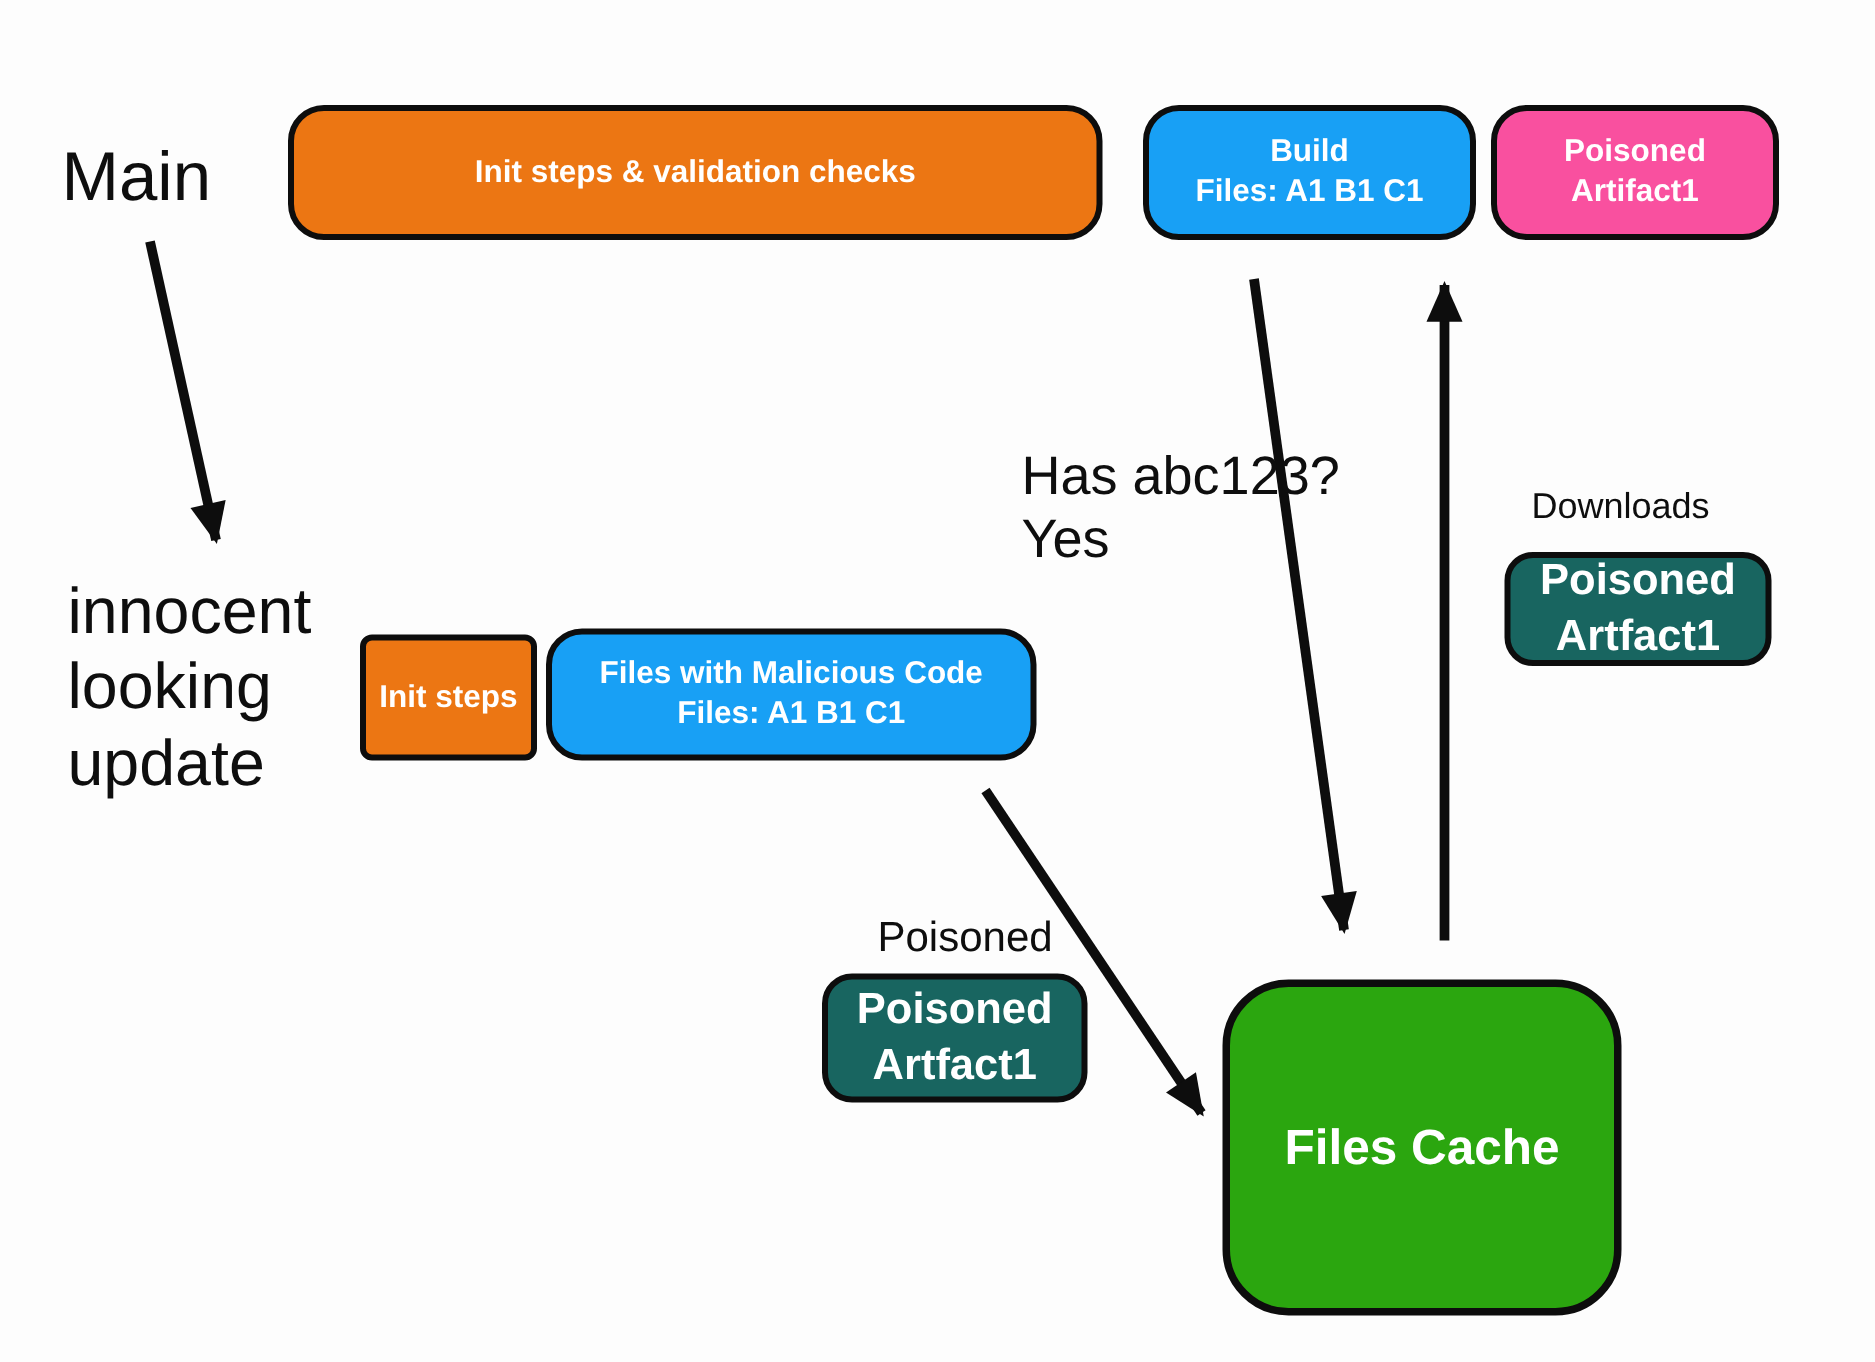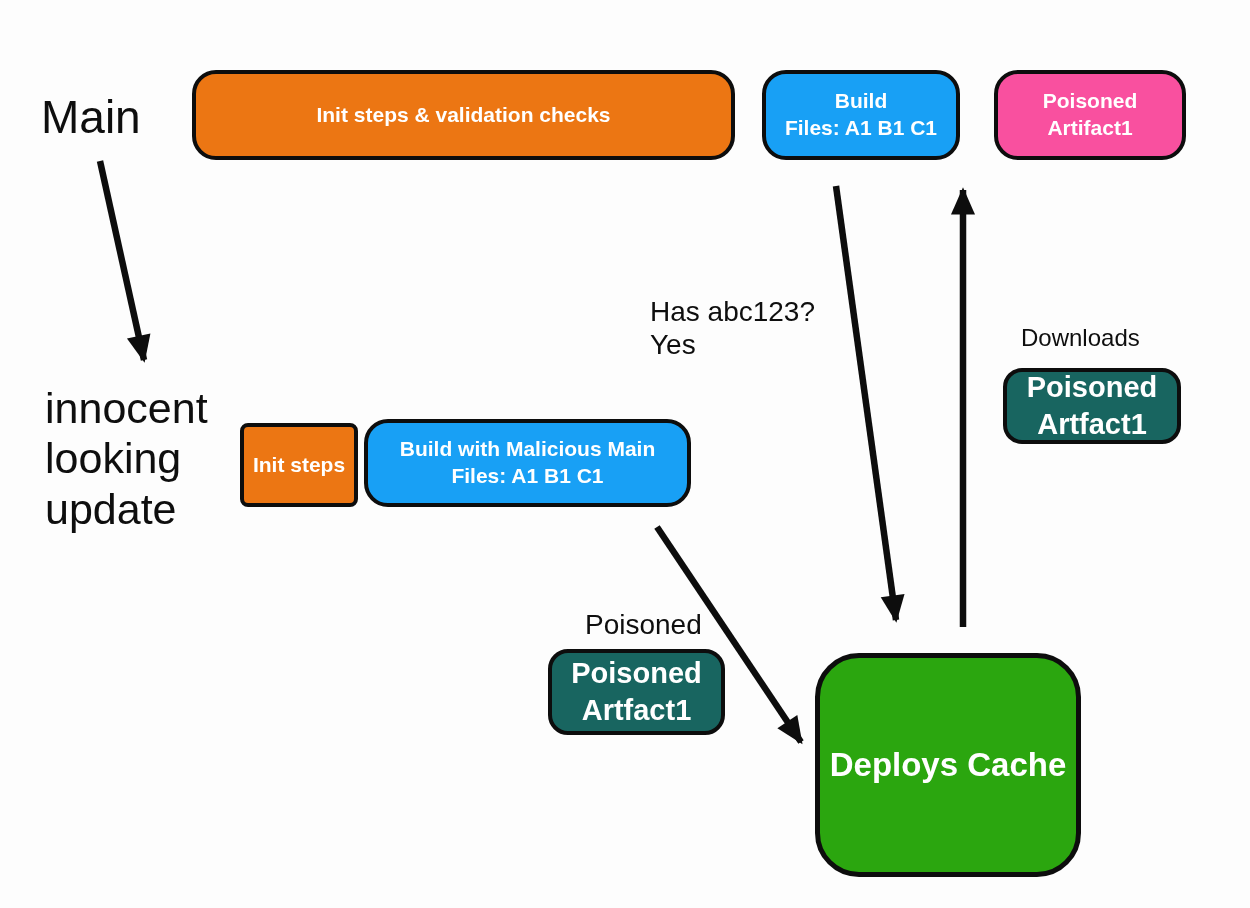--- a/index.html
+++ b/index.html
@@ -54,59 +54,59 @@
   </svg>
 
   <div class="free-label" style="left:28px;top:90px;font-size:46px;margin-left:13px;">Main</div>
 
   <div class="free-label" style="left:45px;top:383px;font-size:43px;line-height:1.17;">
     <div>innocent</div>
     <div>looking</div>
     <div>update</div>
   </div>
 
-  <div class="free-label" style="left:650px;top:296px;font-size:28px;line-height:1.17;">
+  <div class="free-label" style="left:681px;top:296px;font-size:36px;line-height:1.17;">
     <div>Has abc123?</div>
     <div>Yes</div>
   </div>
 
   <div class="free-label" style="left:1021px;top:324px;font-size:24px;">Downloads</div>
 
   <div class="free-label" style="left:585px;top:609px;font-size:28px;">Poisoned</div>
 
   <div class="node fs21" style="left: 192px; top: 70px; width: 543px; height: 90px; background: rgb(236, 118, 19);">
     <span class="ln">Init steps &amp; validation checks</span>
   </div>
 
-  <div class="node fs21" style="left: 762px; top: 70px; width: 198px; height: 90px; background: rgb(24, 160, 245);">
+  <div class="node fs21" style="left: 762px; top: 70px; width: 222px; height: 90px; background: rgb(24, 160, 245);">
     <span class="ln">Build</span>
     <span class="ln">Files: A1 B1 C1</span>
   </div>
 
   <div class="node fs21" style="left: 994px; top: 70px; width: 192px; height: 90px; background: rgb(249, 80, 159);">
     <span class="ln">Poisoned</span>
     <span class="ln">Artifact1</span>
   </div>
 
   <div class="node fs21" style="left: 240px; top: 423px; width: 118px; height: 84px; border-radius: 8px; background: rgb(236, 118, 19);">
     <span class="ln">Init steps</span>
   </div>
 
   <div class="node fs21" style="left: 364px; top: 419px; width: 327px; height: 88px; background: rgb(24, 160, 245);">
-    <span class="ln">Build with Malicious Main</span>
+    <span class="ln">Files with Malicious Code</span>
     <span class="ln">Files: A1 B1 C1</span>
   </div>
 
   <div class="node fs23" style="left: 1003px; top: 368px; width: 178px; height: 76px; border-radius: 19px; background: rgb(24, 101, 96);">
     <span class="ln">Poisoned</span>
     <span class="ln">Artfact1</span>
   </div>
 
   <div class="node fs23" style="left: 548px; top: 649px; width: 177px; height: 86px; border-radius: 20px; background: rgb(24, 101, 96);">
     <span class="ln">Poisoned</span>
     <span class="ln">Artfact1</span>
   </div>
 
   <div class="node fs33" style="left: 815px; top: 653px; width: 266px; height: 224px; border-radius: 44px; border-width: 5px; background: rgb(43, 166, 15);">
-    <span class="ln">Deploys Cache</span>
+    <span class="ln">Files Cache</span>
   </div>
 
 </div>
 
 </body></html>

